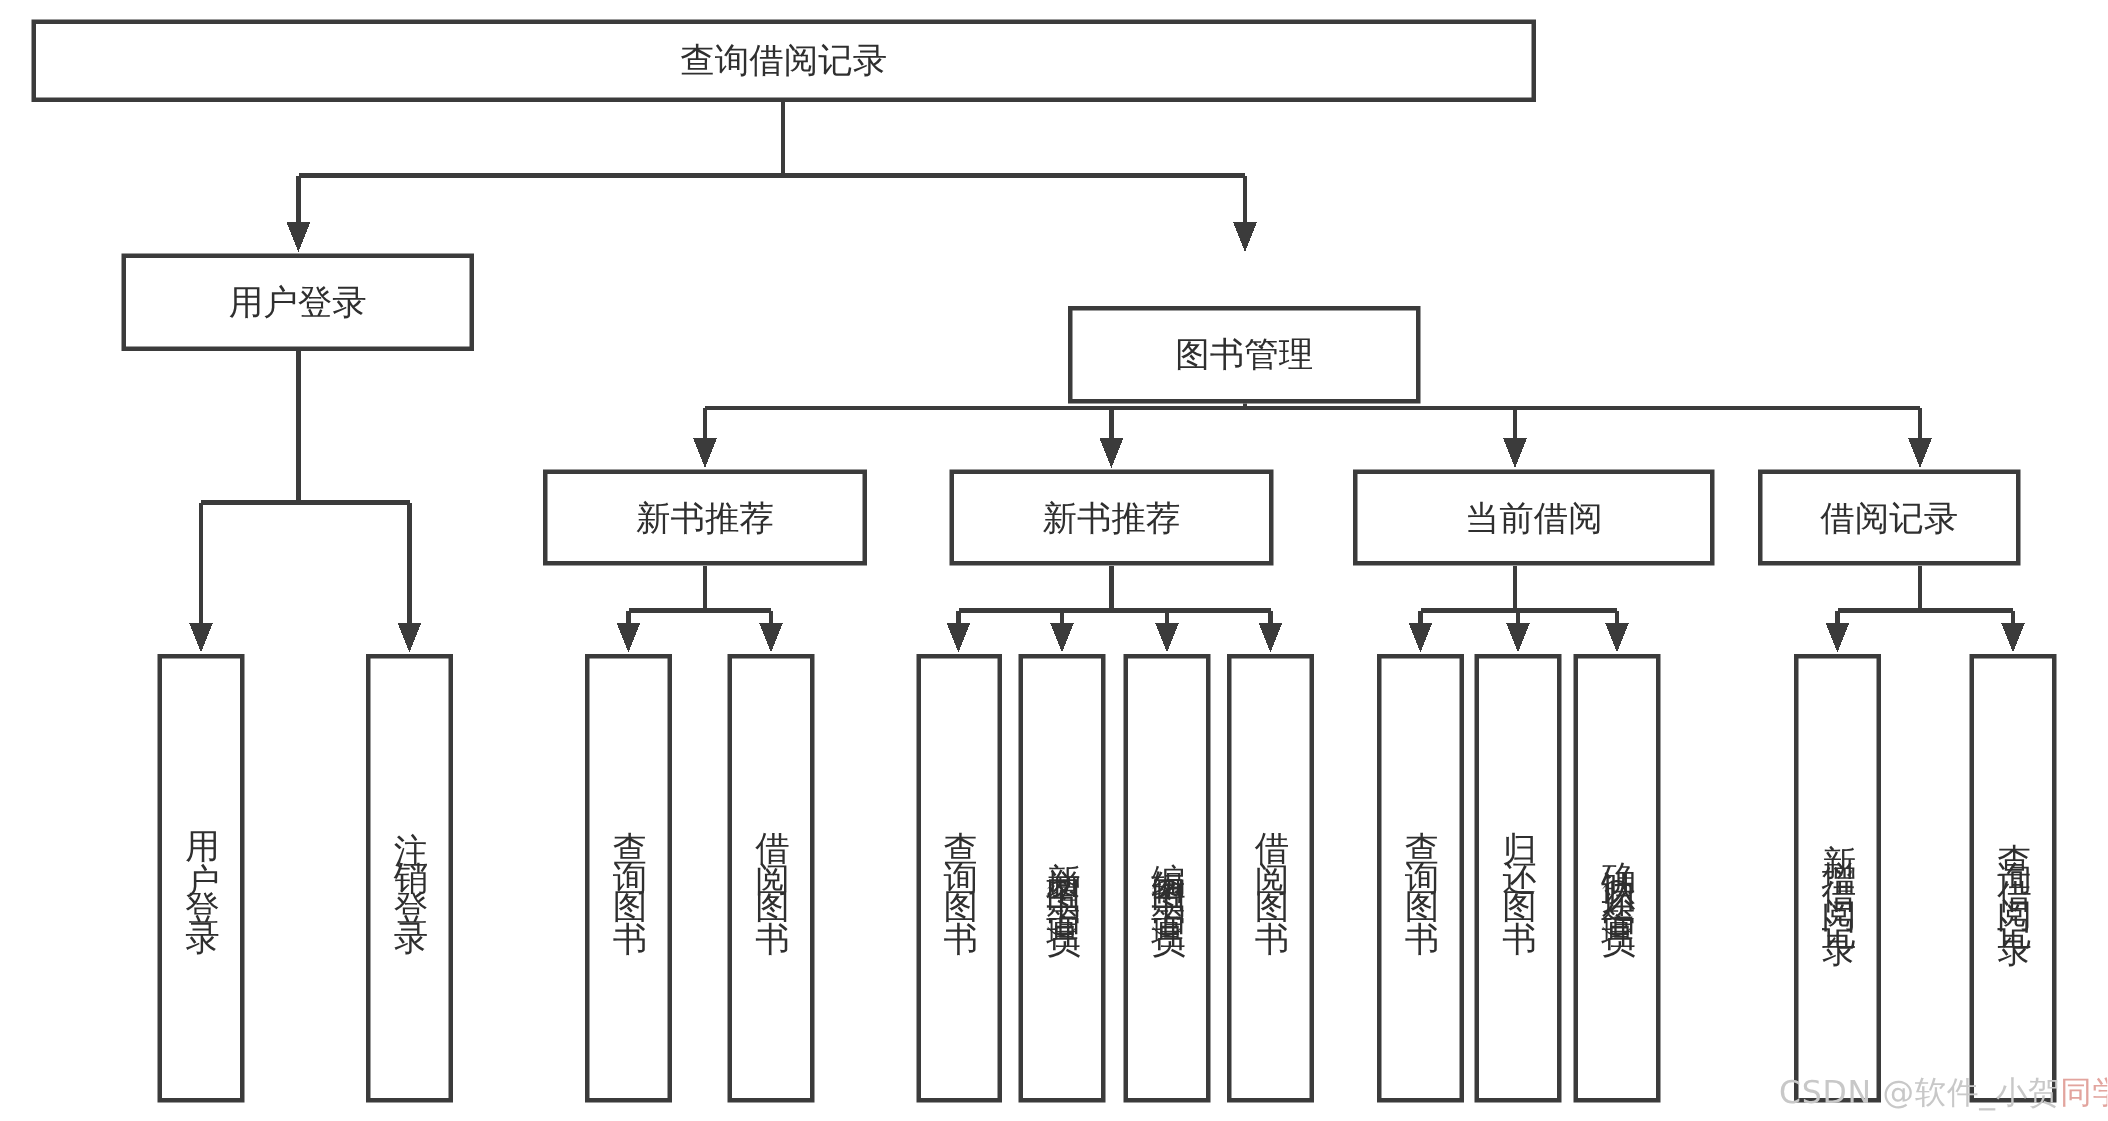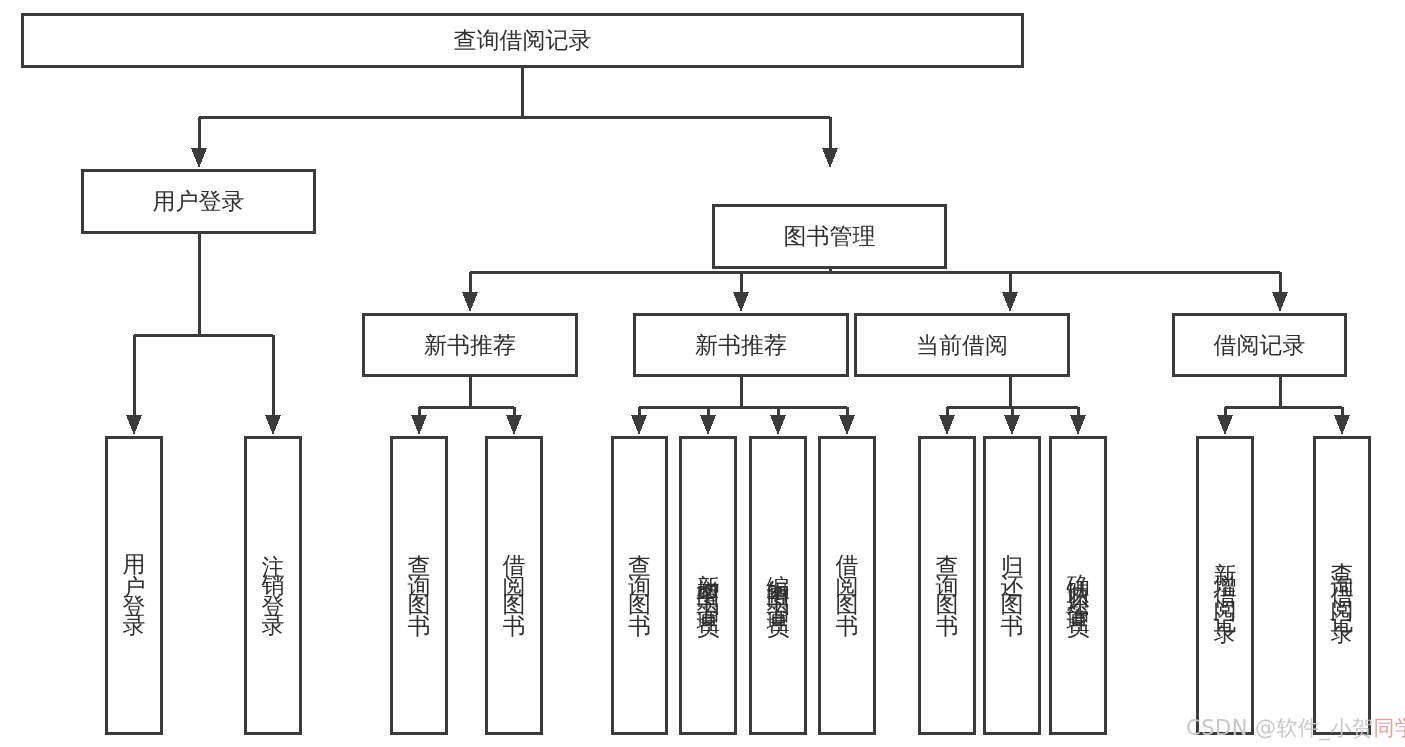--- a/index.html
+++ b/index.html
@@ -81,21 +81,21 @@
   <div class="hbox" style="left:712px;top:169px;width:235px;height:65px;margin-top:35px;">
     <span>图书管理</span>
   </div>
 
   <div class="hbox" style="left:362px;top:313px;width:216px;height:64px;align-items:center;">
     <span>新书推荐</span>
   </div>
   <div class="hbox" style="left:633px;top:313px;width:216px;height:64px;">
     <span>新书推荐</span>
   </div>
-  <div class="hbox" style="left:854px;top:313px;width:216px;height:64px;">
+  <div class="hbox" style="left:902px;top:313px;width:241px;height:64px;">
     <span>当前借阅</span>
   </div>
   <div class="hbox" style="left:1172px;top:313px;width:175px;height:64px;">
     <span>借阅记录</span>
   </div>
 
   <div class="vbox ls-wide" style="left:105px;top:436px;width:58px;height:299px;">
     <span>用户登录</span>
   </div>
   <div class="vbox ls-wide" style="left:244px;top:436px;width:58px;height:299px;">

